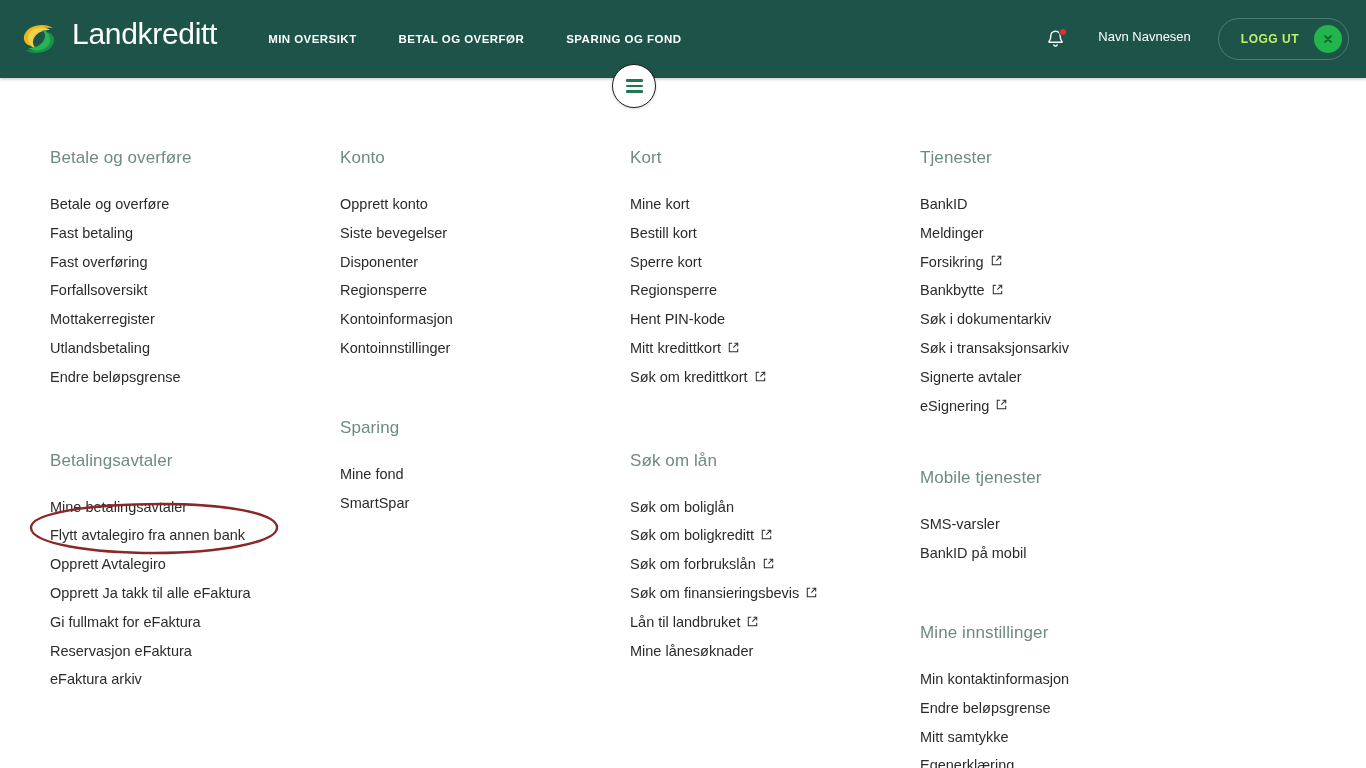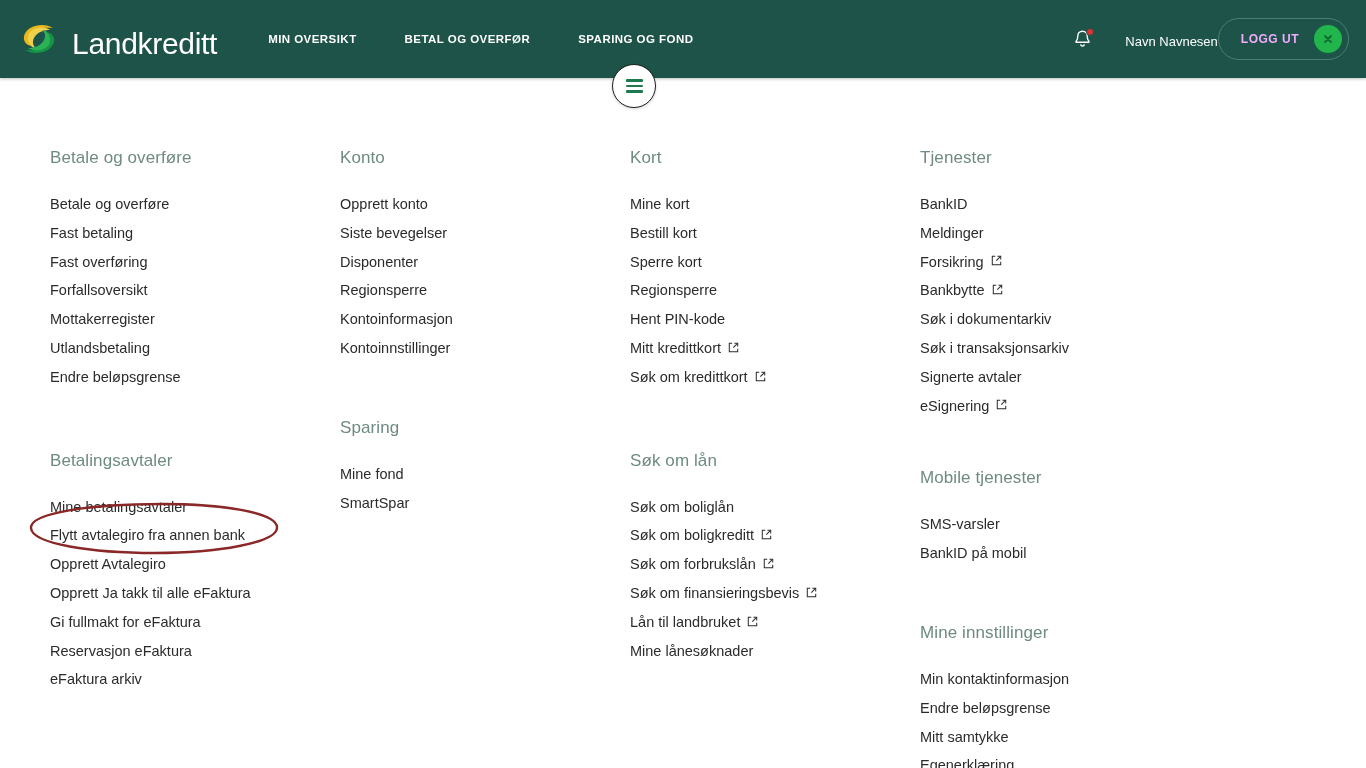--- a/index.html
+++ b/index.html
@@ -19,42 +19,42 @@
     height: 78px;
     background: #1d5349;
     display: flex;
     align-items: center;
     z-index: 5;
     box-shadow: 0 1px 3px rgba(0,0,0,0.25);
   }
 
   .brand {
     display: flex;
-    align-items: flex-end;
+    align-items: flex-start;
     margin-left: 17px;
     cursor: pointer;
   }
   .brand-mark {
     width: 44px;
     height: 44px;
     flex: 0 0 44px;
   }
   .brand-name {
     color: #ffffff;
     font-size: 30px;
     letter-spacing: -0.3px;
     margin-left: 11px;
     font-weight: 400;
   }
 
   .main-nav {
     display: flex;
     align-items: center;
     margin-left: 33px;
-    gap: 12px;
+    gap: 6px;
   }
   .nav-link {
     color: #ffffff;
     font-size: 11.5px;
     font-weight: bold;
     letter-spacing: 0.45px;
     text-decoration: none;
     padding: 8px 18px;
     white-space: nowrap;
     cursor: pointer;
@@ -62,22 +62,23 @@
 
   .header-right {
     margin-left: auto;
     display: flex;
     align-items: center;
     margin-right: 17px;
   }
 
   .user-chip {
     display: flex;
-    align-items: flex-end;
+    align-items: flex-start;
     cursor: pointer;
+    margin-right: 27px;
     gap: 24px;
   }
   .bell-wrap {
     position: relative;
     width: 19px;
     height: 20px;
     margin-right: 9px;
   }
   .bell-dot {
     position: absolute;
@@ -99,21 +100,21 @@
     display: flex;
     align-items: center;
     height: 42px;
     border: 1px solid #4e7d72;
     border-radius: 21px;
     padding: 0 6px 0 22px;
     cursor: pointer;
     background: transparent;
   }
   .logout-label {
-    color: #f0abfc;
+    color: #bef264;
     font-size: 12px;
     font-weight: bold;
     letter-spacing: 0.5px;
     white-space: nowrap;
     margin-right: 15px;
   }
   .logout-circle {
     width: 28px;
     height: 28px;
     border-radius: 50%;

